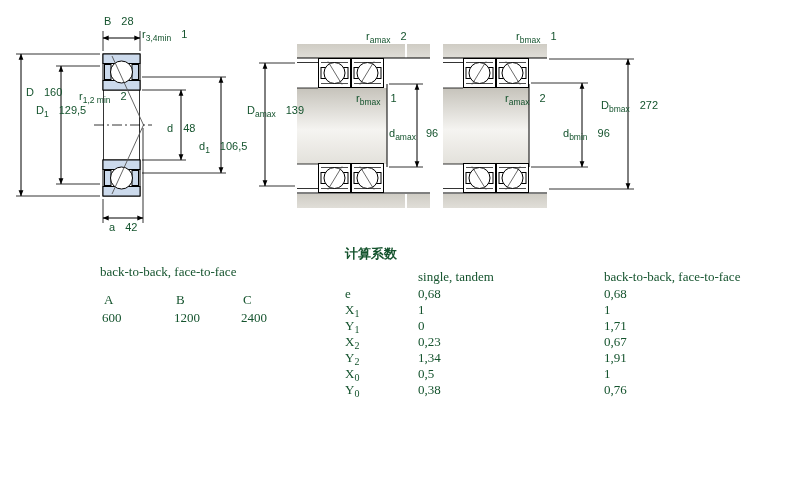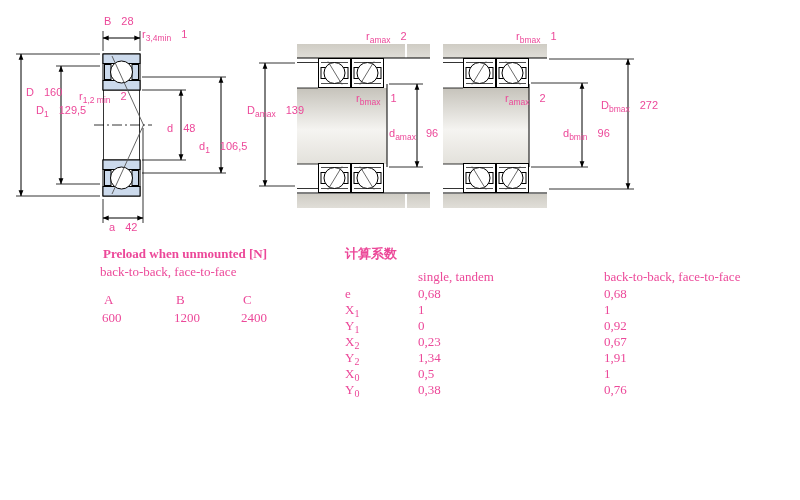--- a/index.html
+++ b/index.html
@@ -1,17 +1,17 @@
 <!DOCTYPE html>
 <html><head>
 <meta charset="utf-8">
 <style>
   html,body{margin:0;padding:0;background:#fff;}
   #screen{position:relative;width:800px;height:500px;background:#fff;overflow:hidden;
-          font-family:"Liberation Sans",sans-serif;color:#ec4899;}
+          font-family:"Liberation Sans",sans-serif;color:#14532d;}
   #drawing-svg{position:absolute;left:0;top:0;}
   .dim{position:absolute;font-size:11px;white-space:nowrap;line-height:13px;}
   .dim .s{font-size:8.5px;position:relative;top:3px;}
   .dim .v{margin-left:10px;}
   .ser{position:absolute;font-family:"Liberation Serif",serif;font-size:13px;white-space:nowrap;line-height:15px;}
   .bold{font-weight:bold;}
   .ser .s{font-size:10px;position:relative;top:3px;}
 </style>
 </head>
 <body>
@@ -189,21 +189,20 @@
   <div class="dim" style="left:505px;top:92px">
     <span class="b">r</span><span class="s">amax</span><span class="v">2</span>
   </div>
   <div class="dim" style="left:601px;top:99px">
     <span class="b">D</span><span class="s">bmax</span><span class="v">272</span>
   </div>
   <div class="dim" style="left:563px;top:127px">
     <span class="b">d</span><span class="s">bmin</span><span class="v">96</span>
   </div>
 
-  <div class="ser bold" style="left:103px;top:246px">Preload when unmounted [N]</div>
   <div class="ser" style="left:100px;top:264px">back-to-back, face-to-face</div>
   <div class="ser" style="left:104px;top:292px">A</div>
   <div class="ser" style="left:176px;top:292px">B</div>
   <div class="ser" style="left:243px;top:292px">C</div>
   <div class="ser" style="left:102px;top:310px">600</div>
   <div class="ser" style="left:174px;top:310px">1200</div>
   <div class="ser" style="left:241px;top:310px">2400</div>
 
   <div class="ser bold" style="left:345px;top:246px">计算系数</div>
   <div class="ser" style="left:418px;top:269px">single, tandem</div>
@@ -212,21 +211,21 @@
   <div class="ser" style="left:345px;top:286px"><span>e</span><span class="s"></span></div>
   <div class="ser" style="left:418px;top:286px">0,68</div>
   <div class="ser" style="left:604px;top:286px">0,68</div>
 
   <div class="ser" style="left:345px;top:302px"><span>X</span><span class="s">1</span></div>
   <div class="ser" style="left:418px;top:302px">1</div>
   <div class="ser" style="left:604px;top:302px">1</div>
 
   <div class="ser" style="left:345px;top:318px"><span>Y</span><span class="s">1</span></div>
   <div class="ser" style="left:418px;top:318px">0</div>
-  <div class="ser" style="left:604px;top:318px">0,92</div>
+  <div class="ser" style="left:604px;top:318px">1,71</div>
 
   <div class="ser" style="left:345px;top:334px"><span>X</span><span class="s">2</span></div>
   <div class="ser" style="left:418px;top:334px">0,23</div>
   <div class="ser" style="left:604px;top:334px">0,67</div>
 
   <div class="ser" style="left:345px;top:350px"><span>Y</span><span class="s">2</span></div>
   <div class="ser" style="left:418px;top:350px">1,34</div>
   <div class="ser" style="left:604px;top:350px">1,91</div>
 
   <div class="ser" style="left:345px;top:366px"><span>X</span><span class="s">0</span></div>

